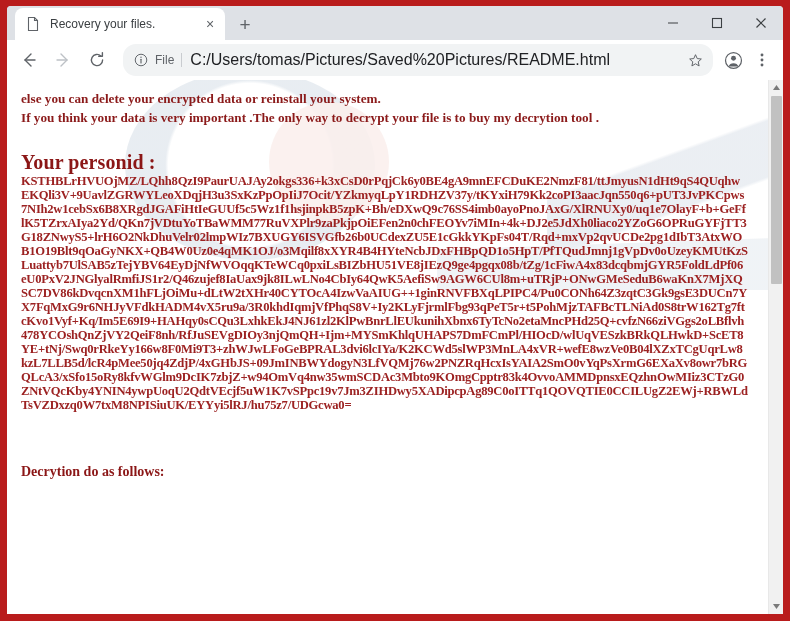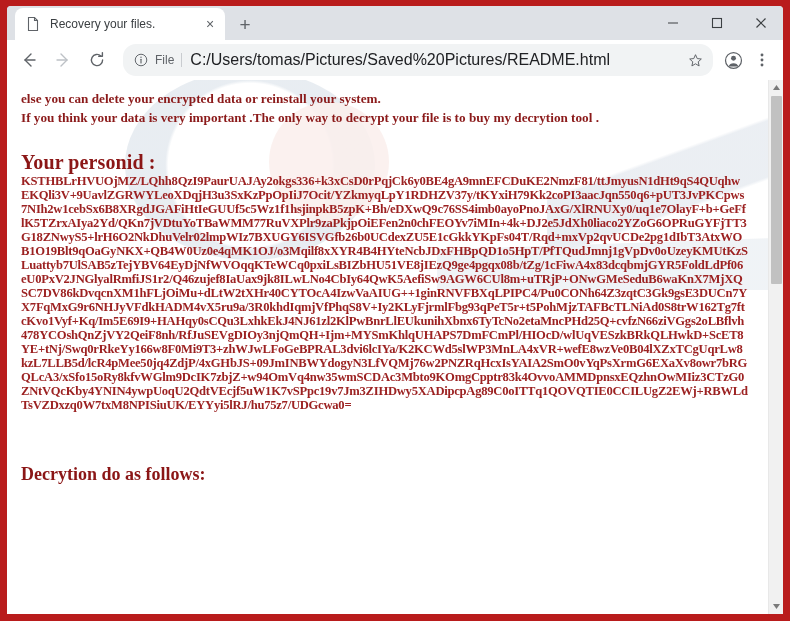--- a/index.html
+++ b/index.html
@@ -269,21 +269,21 @@
     letter-spacing: -0.25px;
     word-break: break-all;
     margin: 0;
     padding-right: 6px;
   }
 
   h2.heading2 {
     color: #8b1616;
     font-family: "Liberation Serif", serif;
     font-weight: bold;
-    font-size: 18px;
+    font-size: 14px;
     margin: 52px 0 10px 0;
   }
 
   
   .scrollbar {
     position: absolute;
     right: 0; top: 0;
     width: 15px;
     bottom: 0;
     background: #f1f1f1;

